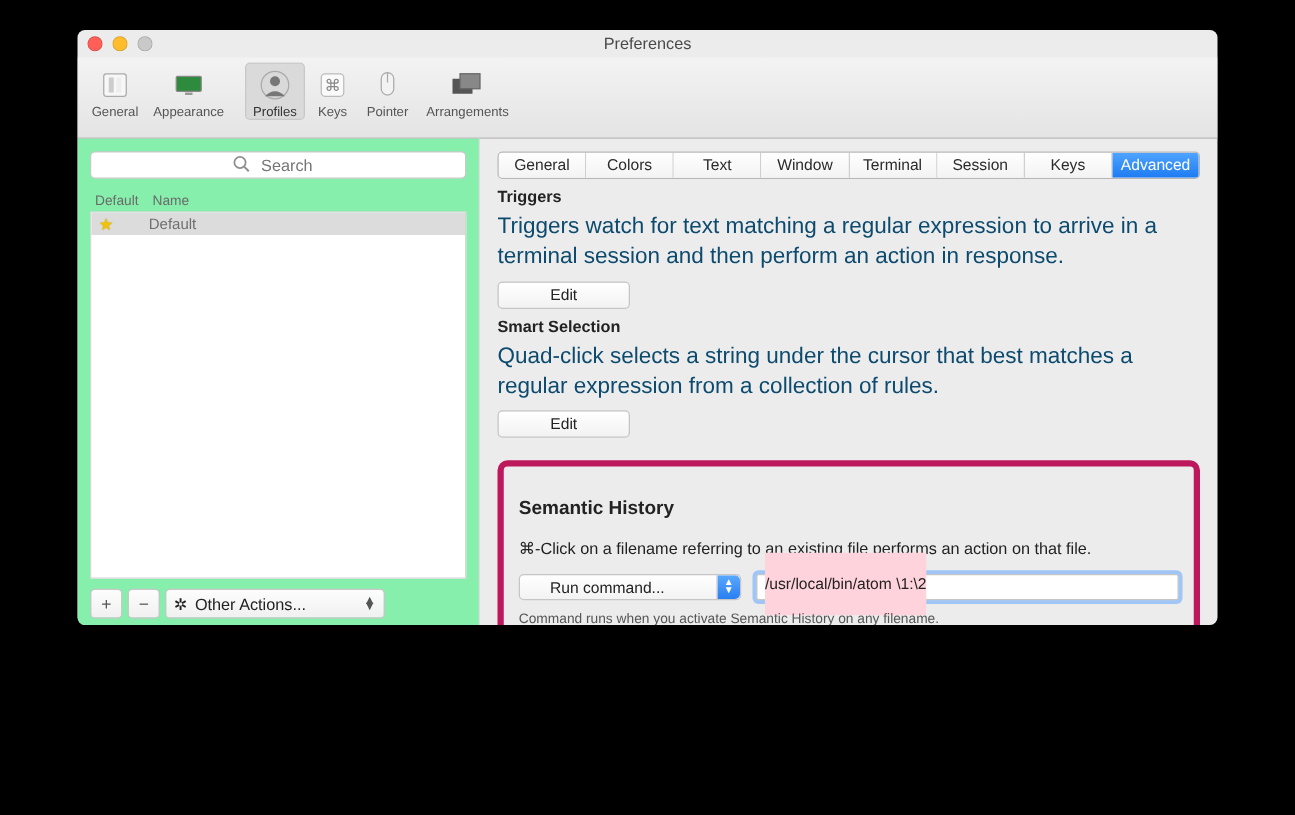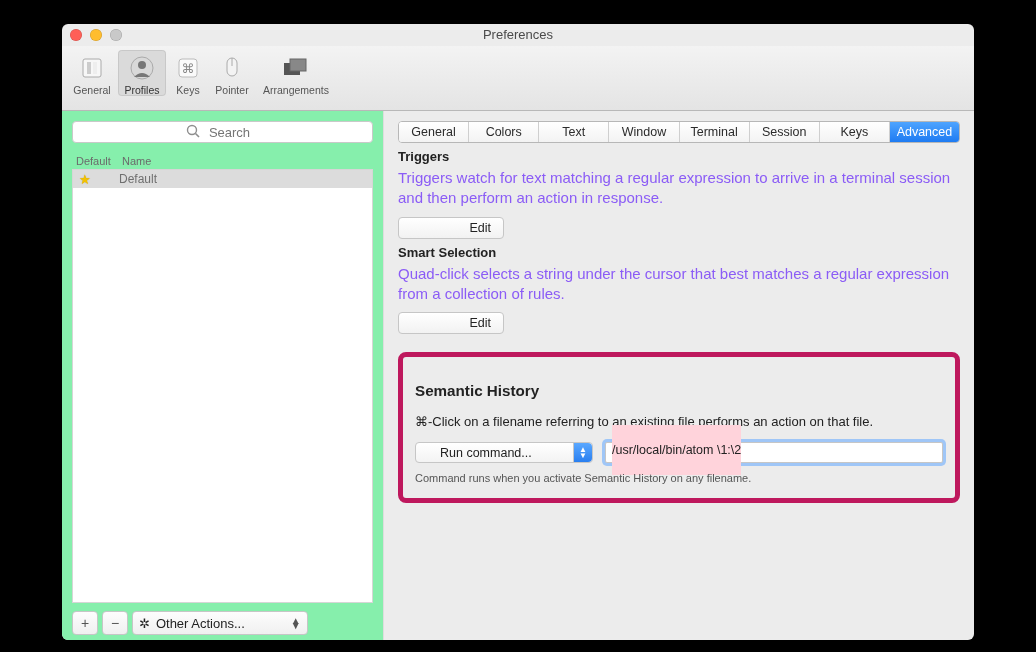--- a/index.html
+++ b/index.html
@@ -10,21 +10,21 @@
     background: #000;
     font-family: -apple-system, "Helvetica Neue", Helvetica, Arial, sans-serif;
     font-size: 13px;
     color: #222;
   }
   .window {
     position: absolute;
     left: 62px;
     top: 24px;
     width: 912px;
-    height: 616px;
+    height: 476px;
     background: #ececec;
     border-radius: 6px;
     box-shadow: 0 18px 50px rgba(0,0,0,0.55), 0 0 0 1px rgba(0,0,0,0.12);
     overflow: hidden;
   }
   .titlebar {
     height: 22px;
     display: flex;
     align-items: center;
     padding: 0 8px;
@@ -67,20 +67,21 @@
     font-size: 10.5px;
     color: #555;
     border-radius: 4px;
     padding-top: 2px;
   }
   .tb-item.wide { width: 80px;}
   .tb-item.selected {
     background: #dadada;
     box-shadow: inset 0 0 0 1px rgba(0,0,0,0.08);
     color: #333;
+    margin-left: 10px;
   }
   .tb-icon {
     height: 32px;
     display: flex;
     align-items: center;
     justify-content: center;
   }
   .tb-label {
     display: block;
     margin-top: 0px;
@@ -209,32 +210,32 @@
   }
   .section { margin-top: 6px; }
   .section h3 {
     margin: 0 0 4px 0;
     font-size: 13px;
     font-weight: 700;
     color: #222;
   }
   .section p {
     margin: 0 0 8px 0;
-    font-size: 15px;
-    color: #8b5cf6;
+    font-size: 18px;
+    color: #0c4a6e;
     line-height: 1.35;
   }
   .mac-btn {
     height: 20px;
     min-width: 80px;
     border: 1px solid #c6c6c6;
     border-radius: 4px;
     background: linear-gradient(#ffffff,#f2f2f2);
     font-size: 12.5px;
-    text-align: right;
+    text-align: center;
     line-height: 20px;
     display: inline-block;
     padding: 0 12px;
   }
   .highlight {
     border: 5px solid #be185d;
     border-radius: 8px;
     padding: 10px 12px 12px 12px;
     margin-top: 18px;
   }
@@ -310,20 +311,30 @@
   <div class="toolbar">
     <div class="tb-item">
       <div class="tb-icon">
         <svg width="26" height="26">
             <rect x="4" y="4" width="18" height="18" rx="2" fill="#f7f7f7" stroke="#aaa"></rect>
             <rect x="8" y="7" width="4" height="12" fill="#ccc"></rect>
             <rect x="14" y="7" width="4" height="12" fill="#eee"></rect>
           </svg>
       </div>
       <span class="tb-label">General</span>
+    </div>
+    <div class="tb-item" style="width:66px">
+      <div class="tb-icon">
+        <svg width="26" height="26">
+            <rect x="3" y="6" width="20" height="12" rx="1" fill="#2e8b3d"></rect>
+            <rect x="3" y="6" width="20" height="12" rx="1" fill="none" stroke="#888"></rect>
+            <rect x="10" y="19" width="6" height="2" fill="#999"></rect>
+          </svg>
+      </div>
+      <span class="tb-label">Appearance</span>
     </div>
     <div class="tb-item selected">
       <div class="tb-icon">
         <svg width="26" height="26">
             <circle cx="13" cy="13" r="11" fill="#d9d9d9" stroke="#aaa"></circle>
             <circle cx="13" cy="10" r="4" fill="#777"></circle>
             <path d="M5 22 Q13 14 21 22" fill="#777"></path>
           </svg>
       </div>
       <span class="tb-label">Profiles</span>

